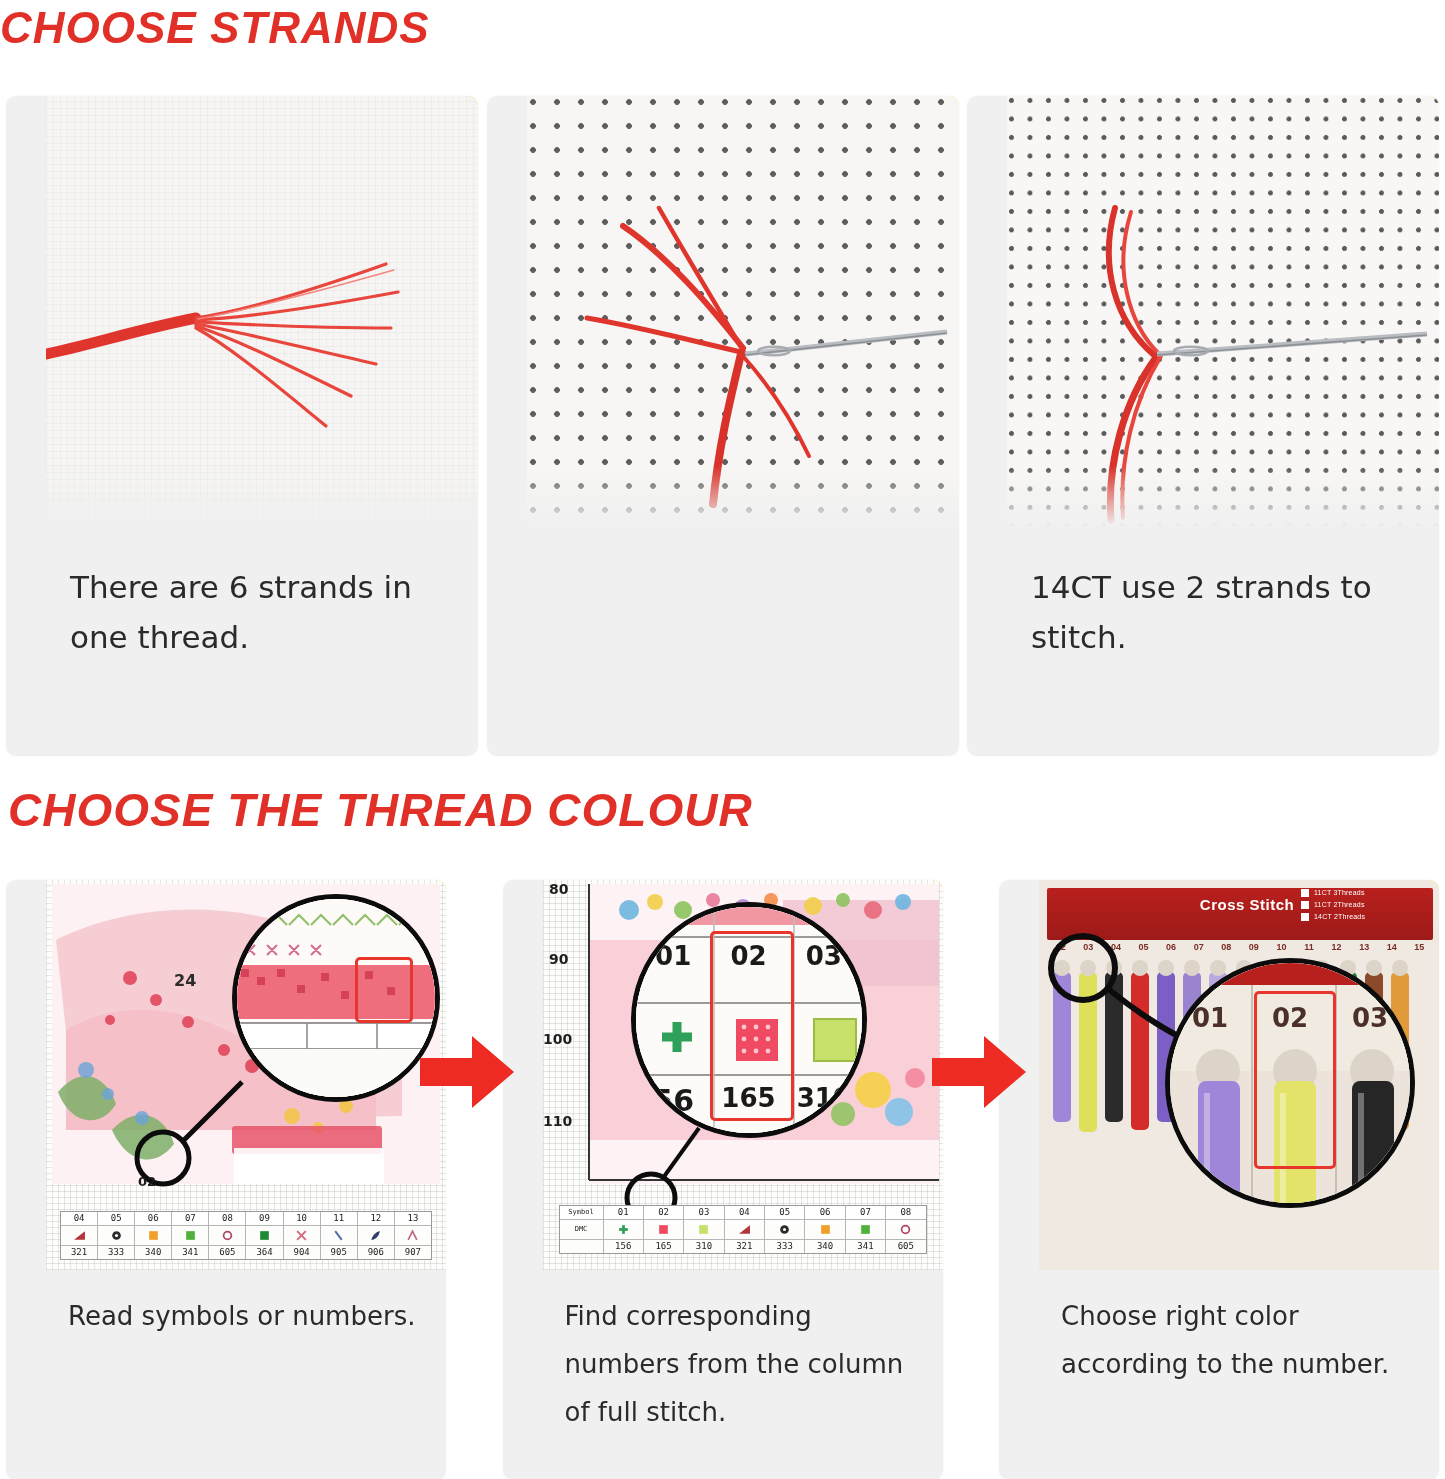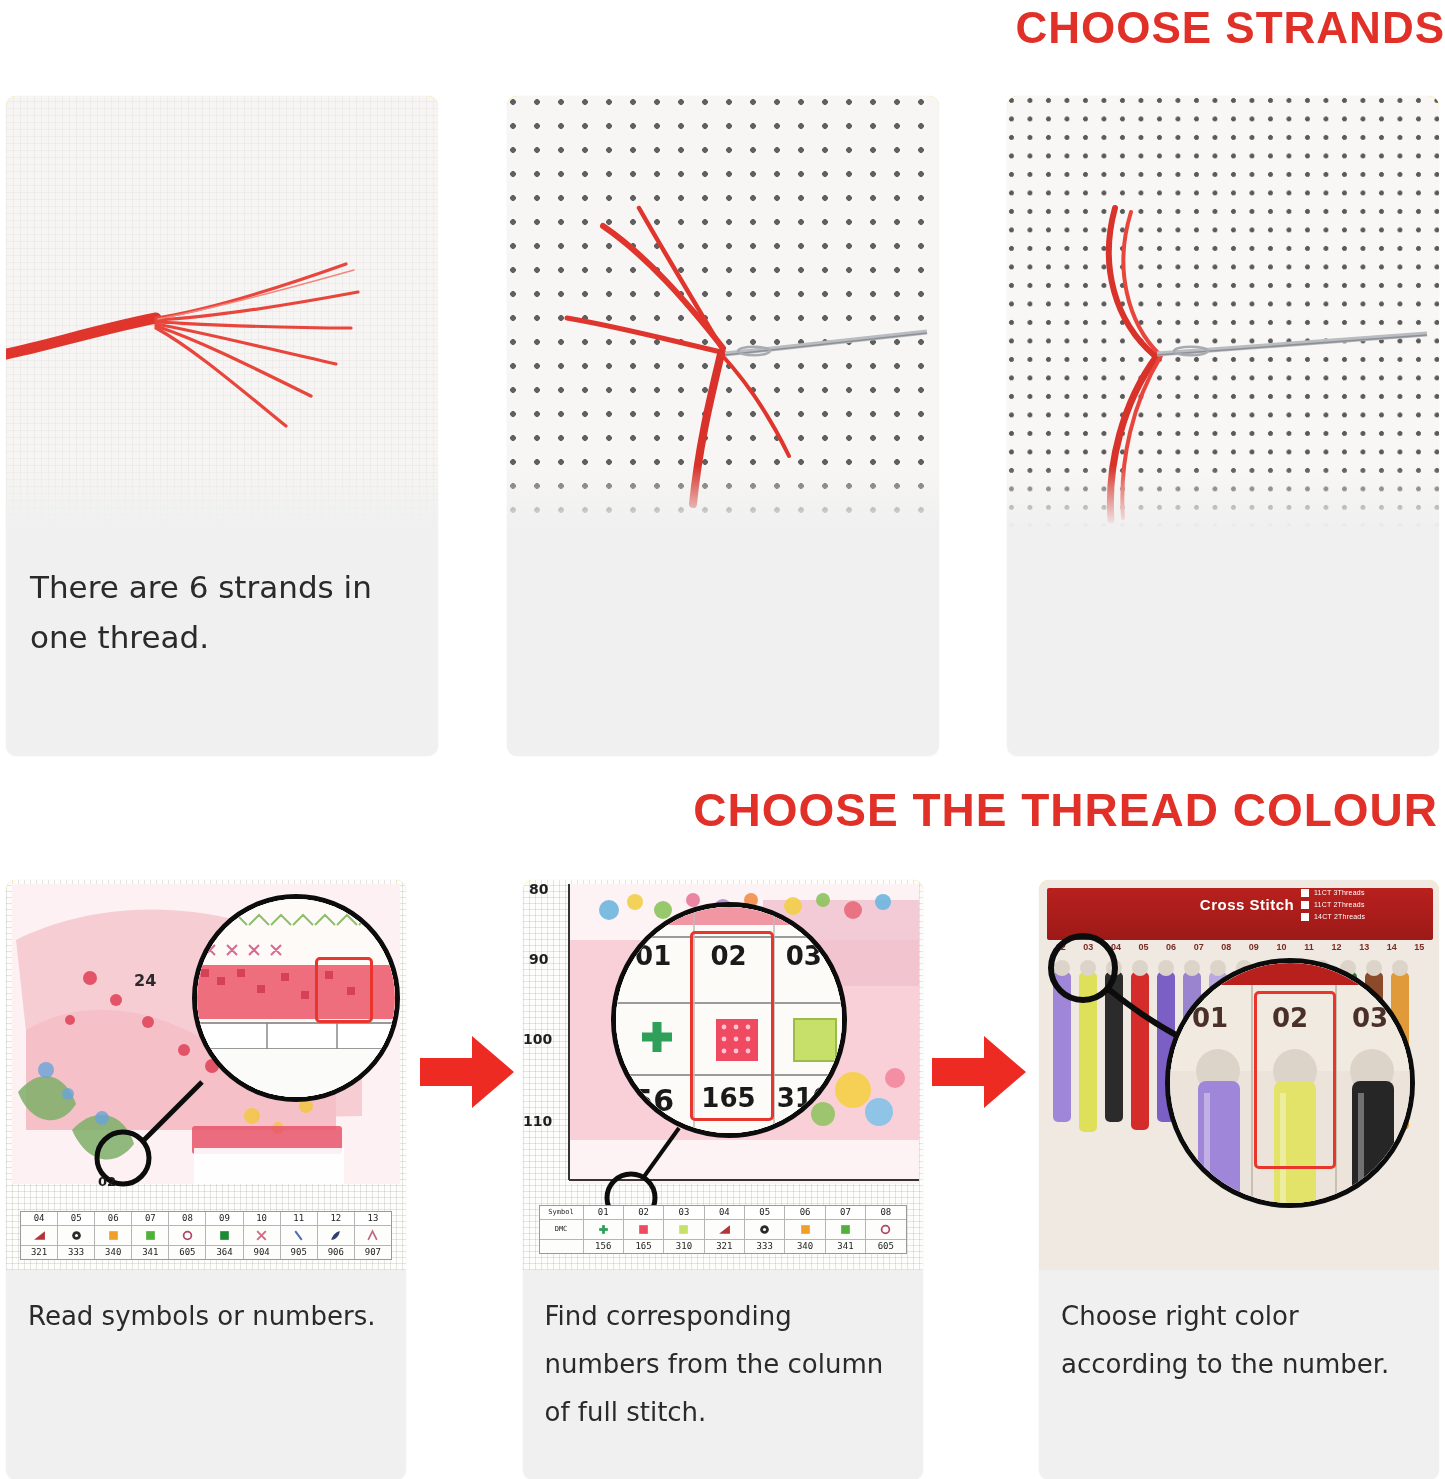--- a/index.html
+++ b/index.html
@@ -8,23 +8,24 @@
     width:1445px;height:1479px;
     background:#ffffff;
     font-family:"Liberation Sans","DejaVu Sans",sans-serif;
     overflow:hidden;
     position:relative;
   }
   .page{position:relative;width:1445px;height:1479px;}
 
   
   .heading{
-    text-align:right;
+    text-align:left;
     color:#e03028;
     font-weight:bold;
+    font-style:italic;
     letter-spacing:1px;
   }
   #heading-strands{
     position:absolute;left:0;top:2px;width:1445px;
     font-size:44px;line-height:52px;
   }
   #heading-colour{
     position:absolute;left:8px;top:784px;width:1430px;
     font-size:46px;line-height:52px;
   }
@@ -34,20 +35,21 @@
   #row-strands{top:96px;height:660px;padding:0 6px;box-sizing:border-box;}
   #row-colour{top:880px;height:600px;padding:0 6px;box-sizing:border-box;}
 
   .card{
     width:432px;
     background:#f0f0f0;
     border-radius:10px;
     overflow:hidden;
     position:relative;
     box-shadow:0 0 0 1px rgba(0,0,0,0.015);
+    padding-left:40px;
   }
   #row-colour .card{width:400px;}
 
   .photo{
     position:relative;
     width:100%;
     overflow:hidden;
     background:#fde047;
   }
   #row-strands .photo{height:440px;}
@@ -238,20 +240,21 @@
             <path d="M154,260 C126,306 112,364 116,422" stroke="#e8463c" stroke-width="4"></path>
           </g>
           <g>
             <line x1="150" y1="258" x2="420" y2="238" stroke="#b9bcc0" stroke-width="5"></line>
             <line x1="150" y1="259" x2="420" y2="239" stroke="#8d9196" stroke-width="1.6"></line>
             <ellipse cx="184" cy="255" rx="17" ry="4.2" fill="none" stroke="#a8acb1" stroke-width="2.4"></ellipse>
           </g>
         </svg>
         <div class="fabric-fade"></div>
       </div>
+      <div class="caption">14CT use 2 strands to stitch.</div>
     </div>
   </div>
 
   <div class="heading" id="heading-colour">CHOOSE THE THREAD COLOUR</div>
 
   <div class="row" id="row-colour">
 
     <div class="card">
       <div class="photo">
         <div class="patt-grid"></div>

